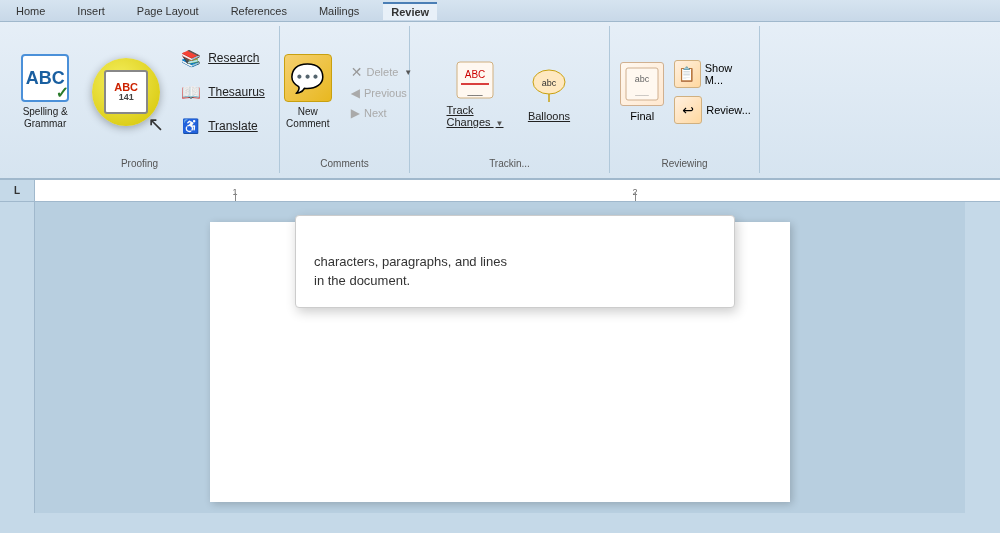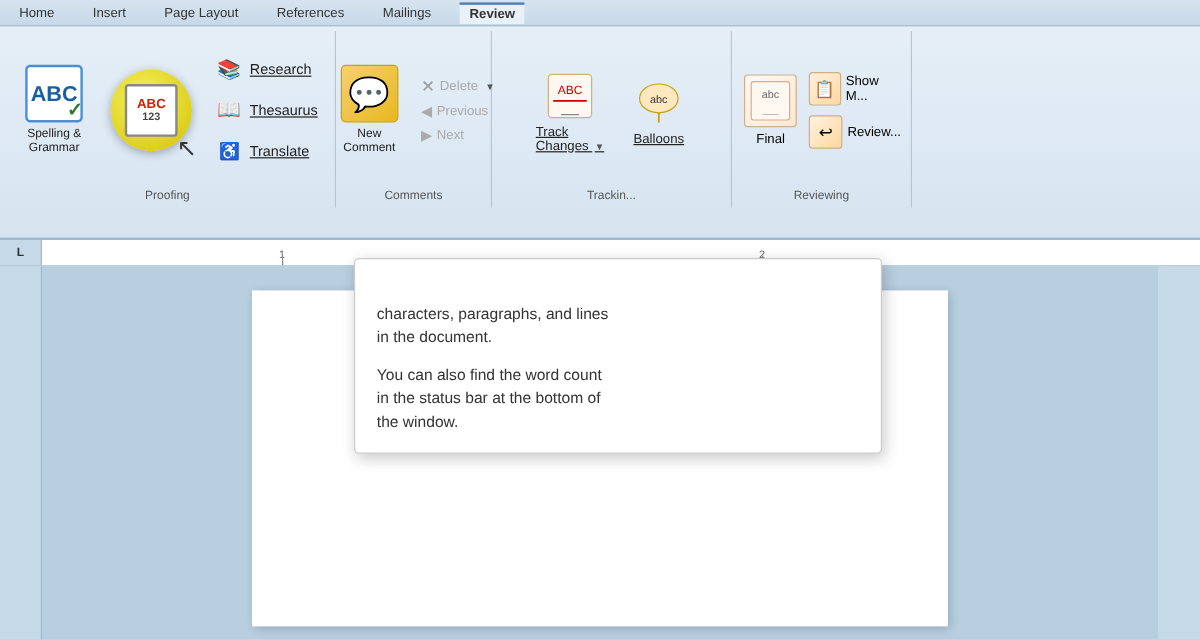--- a/index.html
+++ b/index.html
@@ -8,21 +8,21 @@
       height: 533px;
       overflow: hidden;
       font-family: 'Segoe UI', Tahoma, Geneva, Verdana, sans-serif;
       background: #c5d9e8;
     }
 
     
     .ribbon {
       background: linear-gradient(to bottom, #e8f0f8 0%, #d6e4f0 100%);
       border-bottom: 2px solid #a0b8cc;
-      height: 200px;
+      height: 180px;
       position: relative;
     }
 
     .ribbon-top-bar {
       height: 22px;
       background: linear-gradient(to bottom, #d6e4f0, #c8d8e8);
       display: flex;
       align-items: center;
       padding: 0 8px;
       gap: 16px;
@@ -504,21 +504,21 @@
             <span style="font-size:18px;font-weight:bold;color:#1a5fa0;">ABC</span>
             <span class="checkmark">✓</span>
           </div>
           <div class="spelling-label">Spelling &amp;
 Grammar</div>
         </div>
 
         <div class="word-count-btn">
           <div class="word-count-inner">
             <span class="word-count-abc">ABC</span>
-            <span class="word-count-numbers">123</span>
+            <span class="word-count-numbers">141</span>
           </div>
           <div class="cursor-arrow">↖</div>
         </div>
 
         <div class="proofing-right">
           <div class="proofing-item">
             <div class="proofing-item-icon">📚</div>
             <span class="proofing-item-text">Research</span>
           </div>
           <div class="proofing-item">
@@ -650,19 +650,14 @@
 
 </div>
 
 <div class="tooltip">
   <div class="tooltip-body">
     <div class="tooltip-para">
       <br>
       <span>characters, paragraphs, and lines</span><br>
       <span>in the document.</span>
     </div>
-    <div class="tooltip-para">
-      <span>You can also find the word count</span><br>
-      <span>in the status bar at the bottom of</span><br>
-      <span>the window.</span>
-    </div>
   </div>
 </div>
 
 </body></html>

